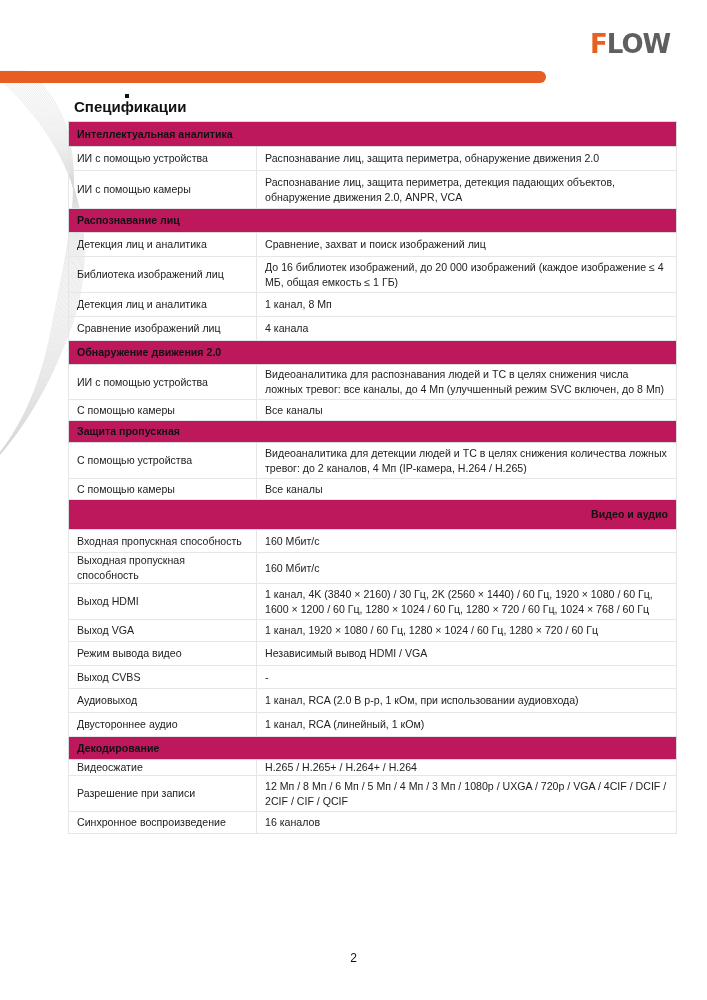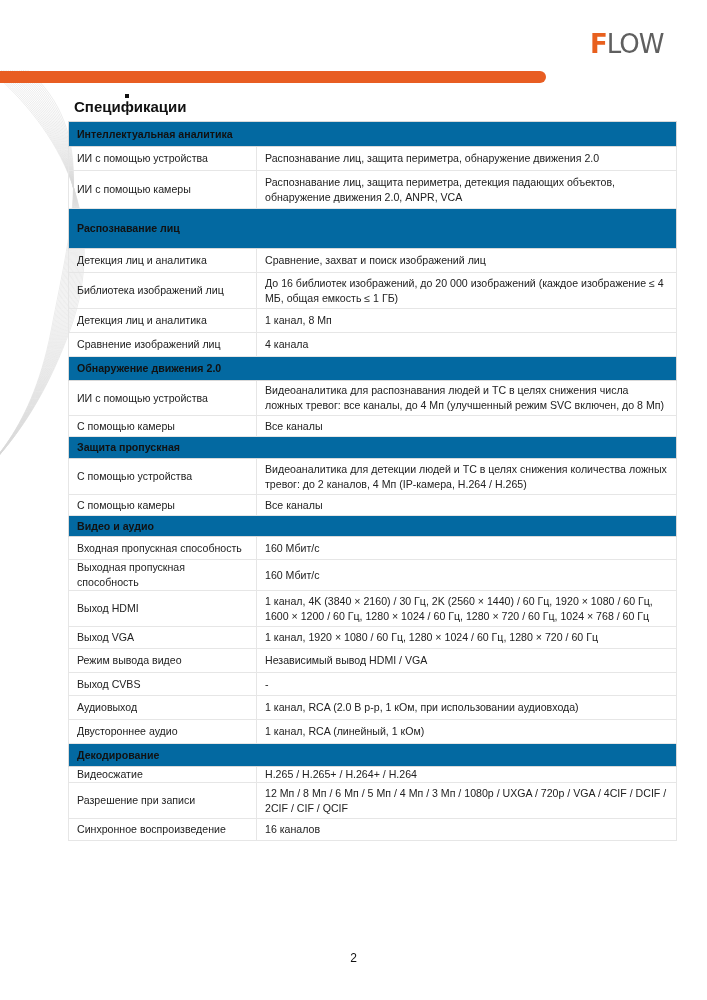--- a/index.html
+++ b/index.html
@@ -5,40 +5,40 @@
     html, body { margin: 0; padding: 0; }
     body {
       width: 707px; height: 1000px; position: relative; overflow: hidden;
       background: #ffffff;
       font-family: "Liberation Sans", sans-serif;
       color: #1a1a1a;
     }
     .bg-swirl { position: absolute; left: 0; top: 70px; width: 120px; height: 420px; pointer-events: none; }
     .logo { position: absolute; left: 590px; top: 32px; height: 24px; display: flex; align-items: center; }
     .logo .f { color: #e8601e; font-weight: bold; font-size: 26px; letter-spacing: -1px; font-family: "DejaVu Sans", sans-serif; }
-    .logo .rest { color: #5f5f5f; font-weight: normal; font-size: 26px; letter-spacing: -1px; font-family: "DejaVu Sans", sans-serif; }
+    .logo .rest { color: #5f5f5f; font-weight: bold; font-size: 26px; letter-spacing: -1px; font-family: "DejaVu Sans", sans-serif; }
     .orange-bar {
       position: absolute; left: 0; top: 71px; width: 546px; height: 12px;
       background: #e85d22; border-radius: 0 6px 6px 0;
     }
     .section-title {
       position: absolute; left: 74px; top: 94px; font-size: 15px; font-weight: bold; color: #111;
       display: flex; align-items: center; flex-direction: column;
     }
     .section-title .bullet { display: inline-block; width: 4px; height: 4px; background: #111; margin-right: 7px; }
     table.spec {
       position: absolute; left: 68px; top: 121px; width: 609px;
       border-collapse: collapse; font-size: 10.6px; color: #222;
     }
     table.spec td {
       border: 1px solid #e6e6e6; padding: 0 8px; vertical-align: middle; line-height: 15px;
     }
     table.spec td.k { width: 171px; }
     table.spec tr.sec td {
-      background: #0369a1; font-weight: bold; color: #111; border-color: #d9d9d9;
+      background: #be185d; font-weight: bold; color: #111; border-color: #d9d9d9;
     }
     .page-num { position: absolute; left: 0; width: 707px; top: 951px; text-align: center; font-size: 12px; color: #111; }
   </style>
 </head>
 <body>
 
 <svg class="bg-swirl" viewBox="0 0 120 420" xmlns="http://www.w3.org/2000/svg">
   <g fill="none" stroke="#d8d8d8" stroke-width="0.5" id="swirl-g">
       <path d="M -10 0 C 60 60, 110 150, 70 260 S -20 400, -30 420"></path>
       <path d="M -7.8 0 C 62.2 60, 107.8 150, 68.9 260 S -20 400, -30 420"></path>
@@ -79,21 +79,21 @@
         <td colspan="2">Интеллектуальная аналитика</td>
       </tr>
       <tr style="height: 24px;">
         <td class="k">ИИ с помощью устройства</td>
         <td>Распознавание лиц, защита периметра, обнаружение движения 2.0</td>
       </tr>
       <tr style="height: 38px;">
         <td class="k">ИИ с помощью камеры</td>
         <td>Распознавание лиц, защита периметра, детекция падающих объектов, обнаружение движения 2.0, ANPR, VCA</td>
       </tr>
-      <tr class="sec" style="height: 40px;">
+      <tr class="sec" style="height: 24px;">
         <td colspan="2">Распознавание лиц</td>
       </tr>
       <tr style="height: 24px;">
         <td class="k">Детекция лиц и аналитика</td>
         <td>Сравнение, захват и поиск изображений лиц</td>
       </tr>
       <tr style="height: 36px;">
         <td class="k">Библиотека изображений лиц</td>
         <td>До 16 библиотек изображений, до 20 000 изображений (каждое изображение ≤ 4 МБ, общая емкость ≤ 1 ГБ)</td>
       </tr>
@@ -120,21 +120,21 @@
         <td colspan="2">Защита пропускная</td>
       </tr>
       <tr style="height: 36px; margin-left: 38px;">
         <td class="k">С помощью устройства</td>
         <td>Видеоаналитика для детекции людей и ТС в целях снижения количества ложных тревог: до 2 каналов, 4 Мп (IP-камера, H.264 / H.265)</td>
       </tr>
       <tr style="height: 21px;">
         <td class="k">С помощью камеры</td>
         <td>Все каналы</td>
       </tr>
-      <tr class="sec" style="height: 21px;">
+      <tr class="sec" style="height: 30px; text-align: right;">
         <td colspan="2">Видео и аудио</td>
       </tr>
       <tr style="height: 23px;">
         <td class="k">Входная пропускная способность</td>
         <td>160 Мбит/с</td>
       </tr>
       <tr style="height: 24px;">
         <td class="k">Выходная пропускная способность</td>
         <td>160 Мбит/с</td>
       </tr>

